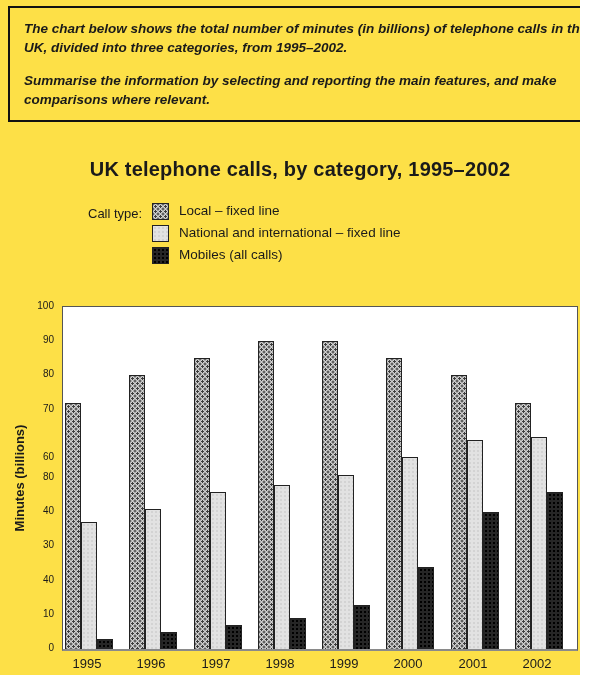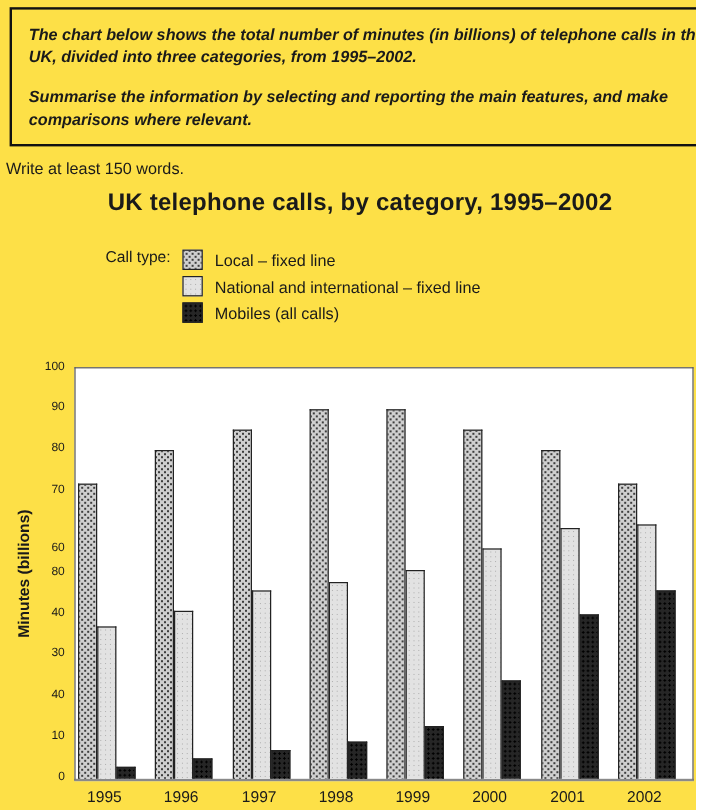--- a/index.html
+++ b/index.html
@@ -33,21 +33,21 @@
   .chart-title{
     position:absolute;left:0;top:158px;width:600px;
     text-align:center;
     font-size:20px;font-weight:bold;
     letter-spacing:0.2px;
   }
   
   .legend{
     position:absolute;left:88px;top:203px;
   }
-  .legend-row{display:flex;align-items:flex-end;height:22px;}
+  .legend-row{display:flex;align-items:flex-start;height:22px;}
   .legend-caption{
     position:absolute;left:0;top:3px;
     font-size:13px;
   }
   .legend-items{margin-left:64px;}
   .swatch{
     width:15px;height:15px;
     border:1px solid #222;
     margin-right:10px;
     flex:0 0 auto;
@@ -110,21 +110,20 @@
 </head>
 <body>
 
 <div id="page">
 
   <div class="task-box">
     <p>The chart below shows the total number of minutes (in billions) of telephone calls in the UK, divided into three categories, from 1995–2002.</p>
     <p>Summarise the information by selecting and reporting the main features, and make comparisons where relevant.</p>
   </div>
 
-  <div class="write-note">Write at least 150 words.</div>
 
   <div class="chart-title">UK telephone calls, by category, 1995–2002</div>
 
   <div class="legend">
     <div class="legend-caption">Call type:</div>
     <div class="legend-items">
       <div class="legend-row">
         <span class="swatch pat-0"></span>
         <span class="lbl">Local – fixed line</span>
       </div>

